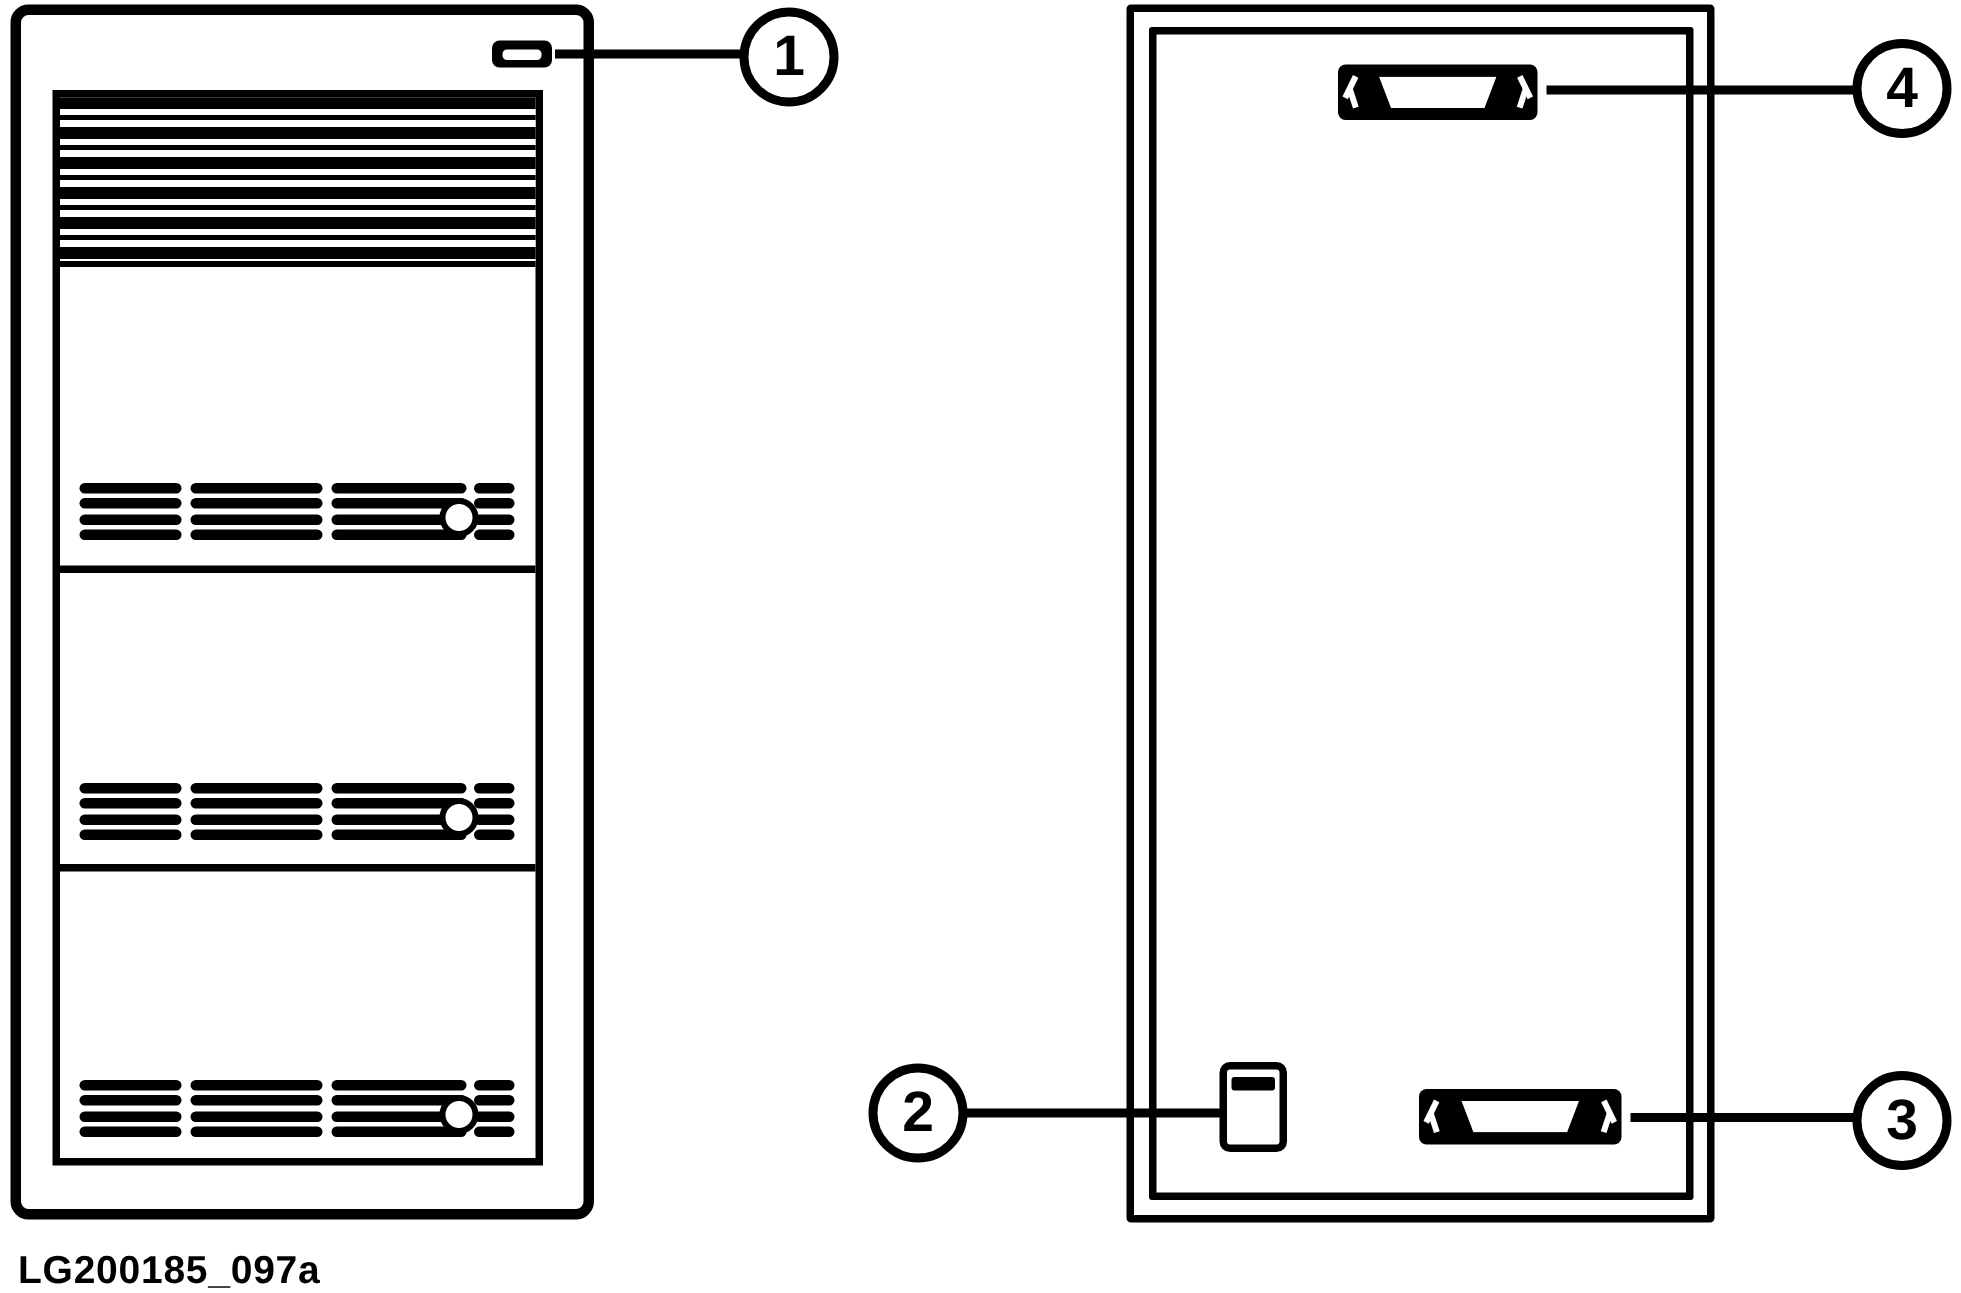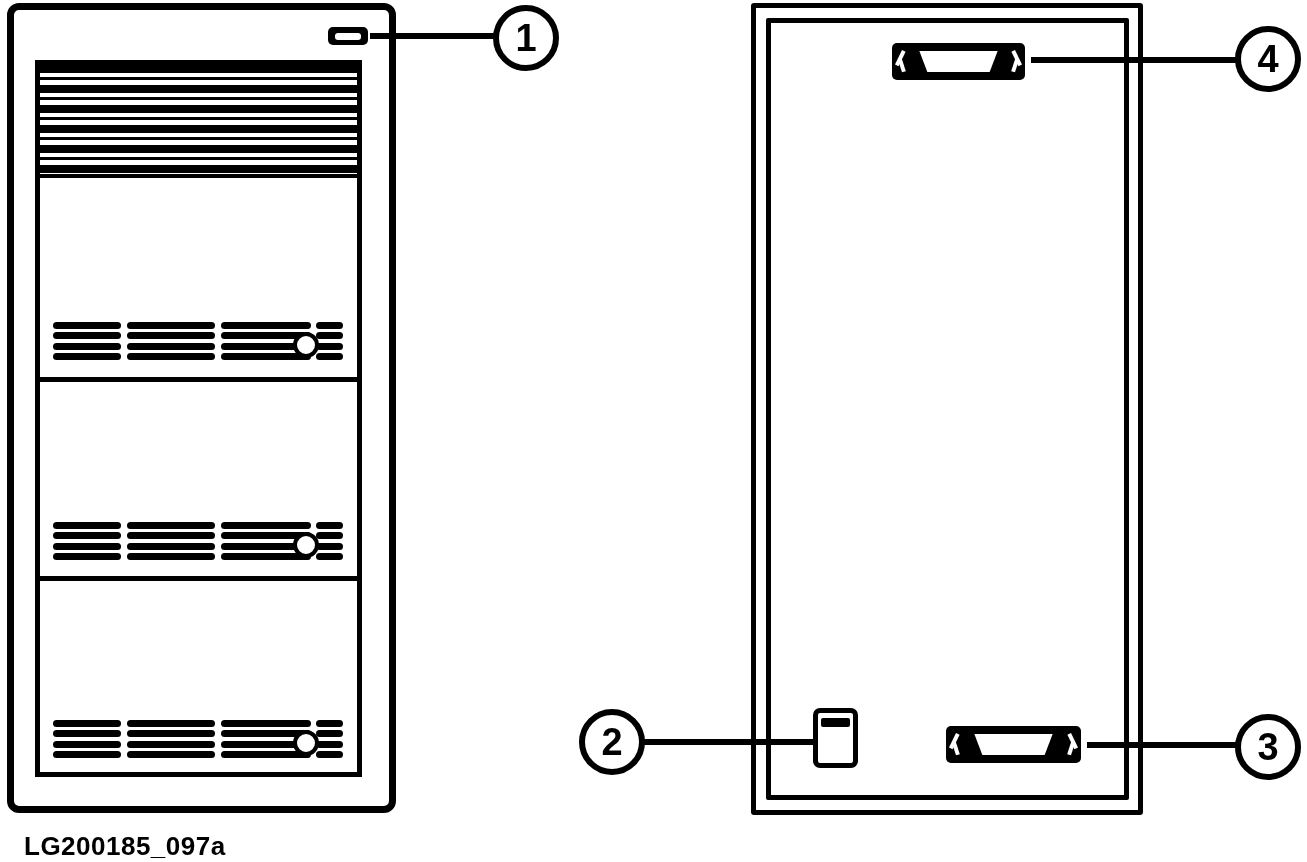--- a/index.html
+++ b/index.html
@@ -46,21 +46,21 @@
 
   .switch2{left:813px;top:708px;width:45px;height:60px;border:5px solid #000;border-radius:7px;background:#fff;}
   .switch2-bar{position:absolute;left:3px;top:5px;width:29px;height:9px;background:#000;border-radius:2px;}
 
   
   .callout{width:66px;height:66px;border:6px solid #000;border-radius:50%;background:#fff;
     display:flex;align-items:center;justify-content:center;
     font-size:38px;font-weight:bold;line-height:1;}
   .leader{height:6px;background:#000;}
 
-  .caption{left:24px;top:831px;font-size:26px;font-weight:bold;letter-spacing:0.5px;}
+  .caption{left:12px;top:831px;font-size:26px;font-weight:bold;letter-spacing:0.5px;}
 </style>
 </head>
 <body>
 
 <div id="canvas">
 
   <div class="abs tower-outer"></div>
 
   <div class="abs power-btn">
     <div class="abs power-btn-slot"></div>

